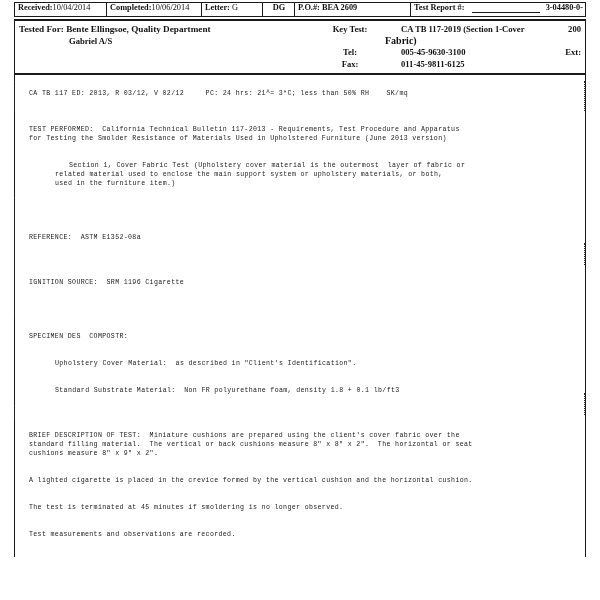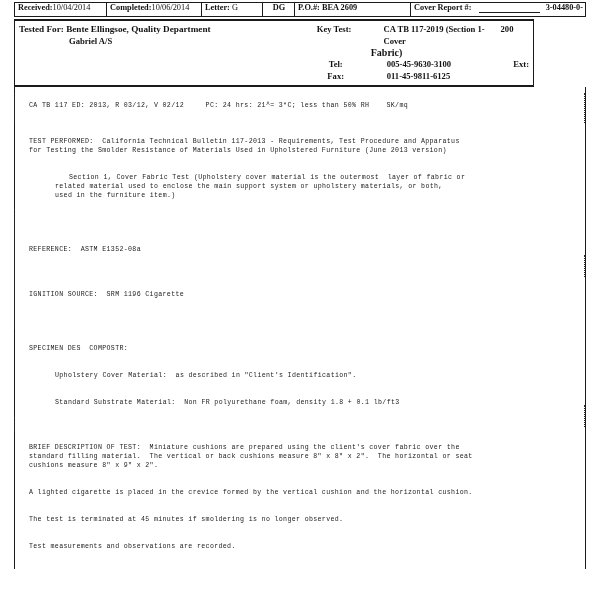--- a/index.html
+++ b/index.html
@@ -73,21 +73,21 @@
     white-space: normal;
   }
   .cell-clientid-val {
     font-size: 8px;
     line-height: 10.5px;
     white-space: normal;
   }
 
   
   .tested-box {
-    width: 520px;
+    width: 572px;
     box-sizing: border-box;
     border: 1px solid #1a1a1a;
     border-top: 2px solid #1a1a1a;
     border-bottom: 2px solid #1a1a1a;
     margin-top: 2px;
     padding: 2px 4px 3px 4px;
     display: flex;
   }
   .tf-left { width: 300px; }
   .tf-right { flex: 1 1 auto; }
@@ -101,21 +101,21 @@
   .tf-indent { padding-left: 50px; font-weight: bold; font-size: 8.6px; }
 
   .kt-row {
     display: flex;
     font-size: 8.6px;
     line-height: 12px;
     font-weight: bold;
   }
   .kt-label { width: 62px; text-align: center; padding-right: 20px; }
   .kt-val   { flex: 1 1 auto; }
-  .kt-num   { width: 30px; }
+  .kt-num   { width: 30px; text-align: right; }
   .kt-cont  { padding-left: 66px; font-size: 10px; line-height: 11px; font-weight: bold; }
   .kt-ext   { padding-left: 34px; }
 
   
   .body-box {
     position: relative;
     width: 572px;
     box-sizing: border-box;
     border-left: 1px solid #1a1a1a;
     border-right: 1px solid #1a1a1a;
@@ -169,21 +169,21 @@
       </td>
       <td class="cell-dg">
         <span class="bold">DG</span>
       </td>
       <td class="cell-po">
         <span class="bold">P.O.#:</span>
         <span class="bold">BEA 2609</span>
       </td>
       <td class="cell-trnum">
         <div class="trnum-wrap">
-          <span class="bold">Cover Report #:</span>
+          <span class="bold">Test Report #:</span>
           <span class="trnum-line"></span>
           <span class="bold">3-04480-0-</span>
         </div>
       </td>
     </tr>
   </tbody>
     </table>
 
   <div class="tested-box">
     <div class="tf-left">

